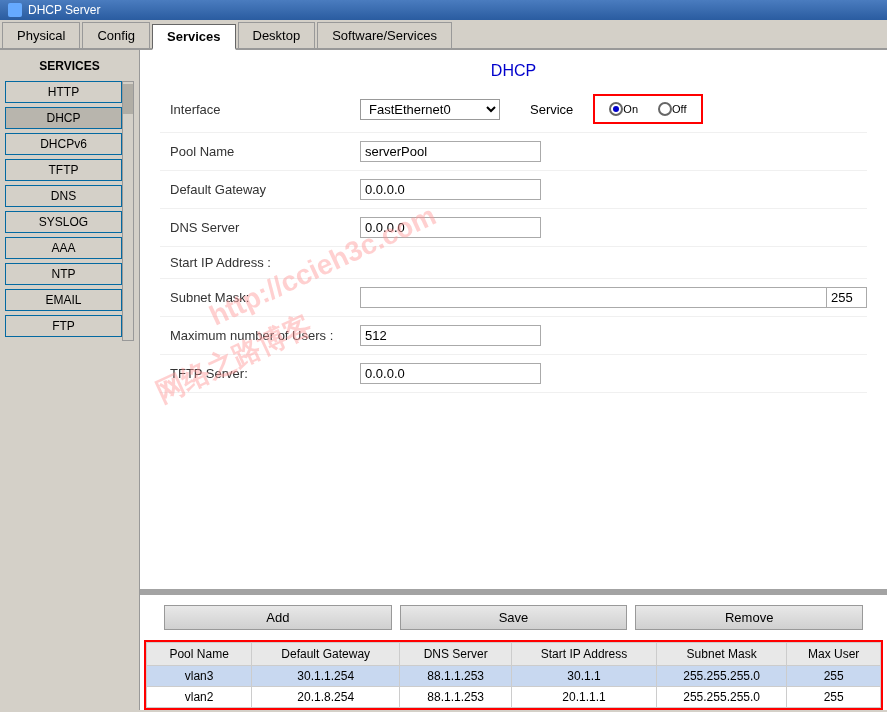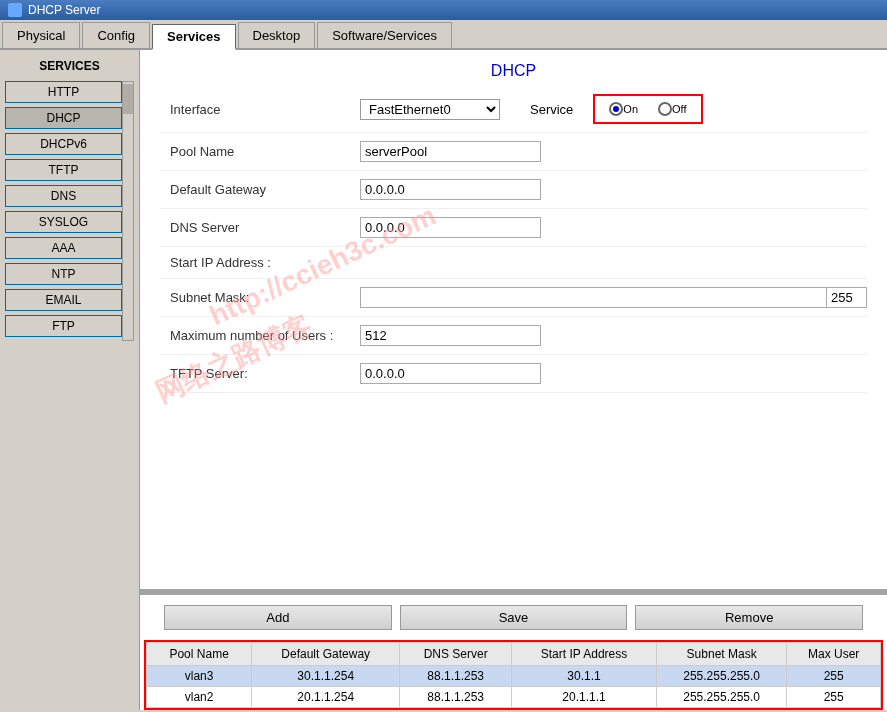--- a/index.html
+++ b/index.html
@@ -409,21 +409,21 @@
         <tr class="selected">
       <td>vlan3</td>
       <td>30.1.1.254</td>
       <td>88.1.1.253</td>
       <td>30.1.1</td>
       <td>255.255.255.0</td>
       <td>255</td>
     </tr>
             <tr class="">
       <td>vlan2</td>
-      <td>20.1.1.254</td>
+      <td>20.1.8.254</td>
       <td>88.1.1.253</td>
       <td>20.1.1.1</td>
       <td>255.255.255.0</td>
       <td>255</td>
     </tr>
           </tbody>
       </table>
     </div>
 
   </div>

